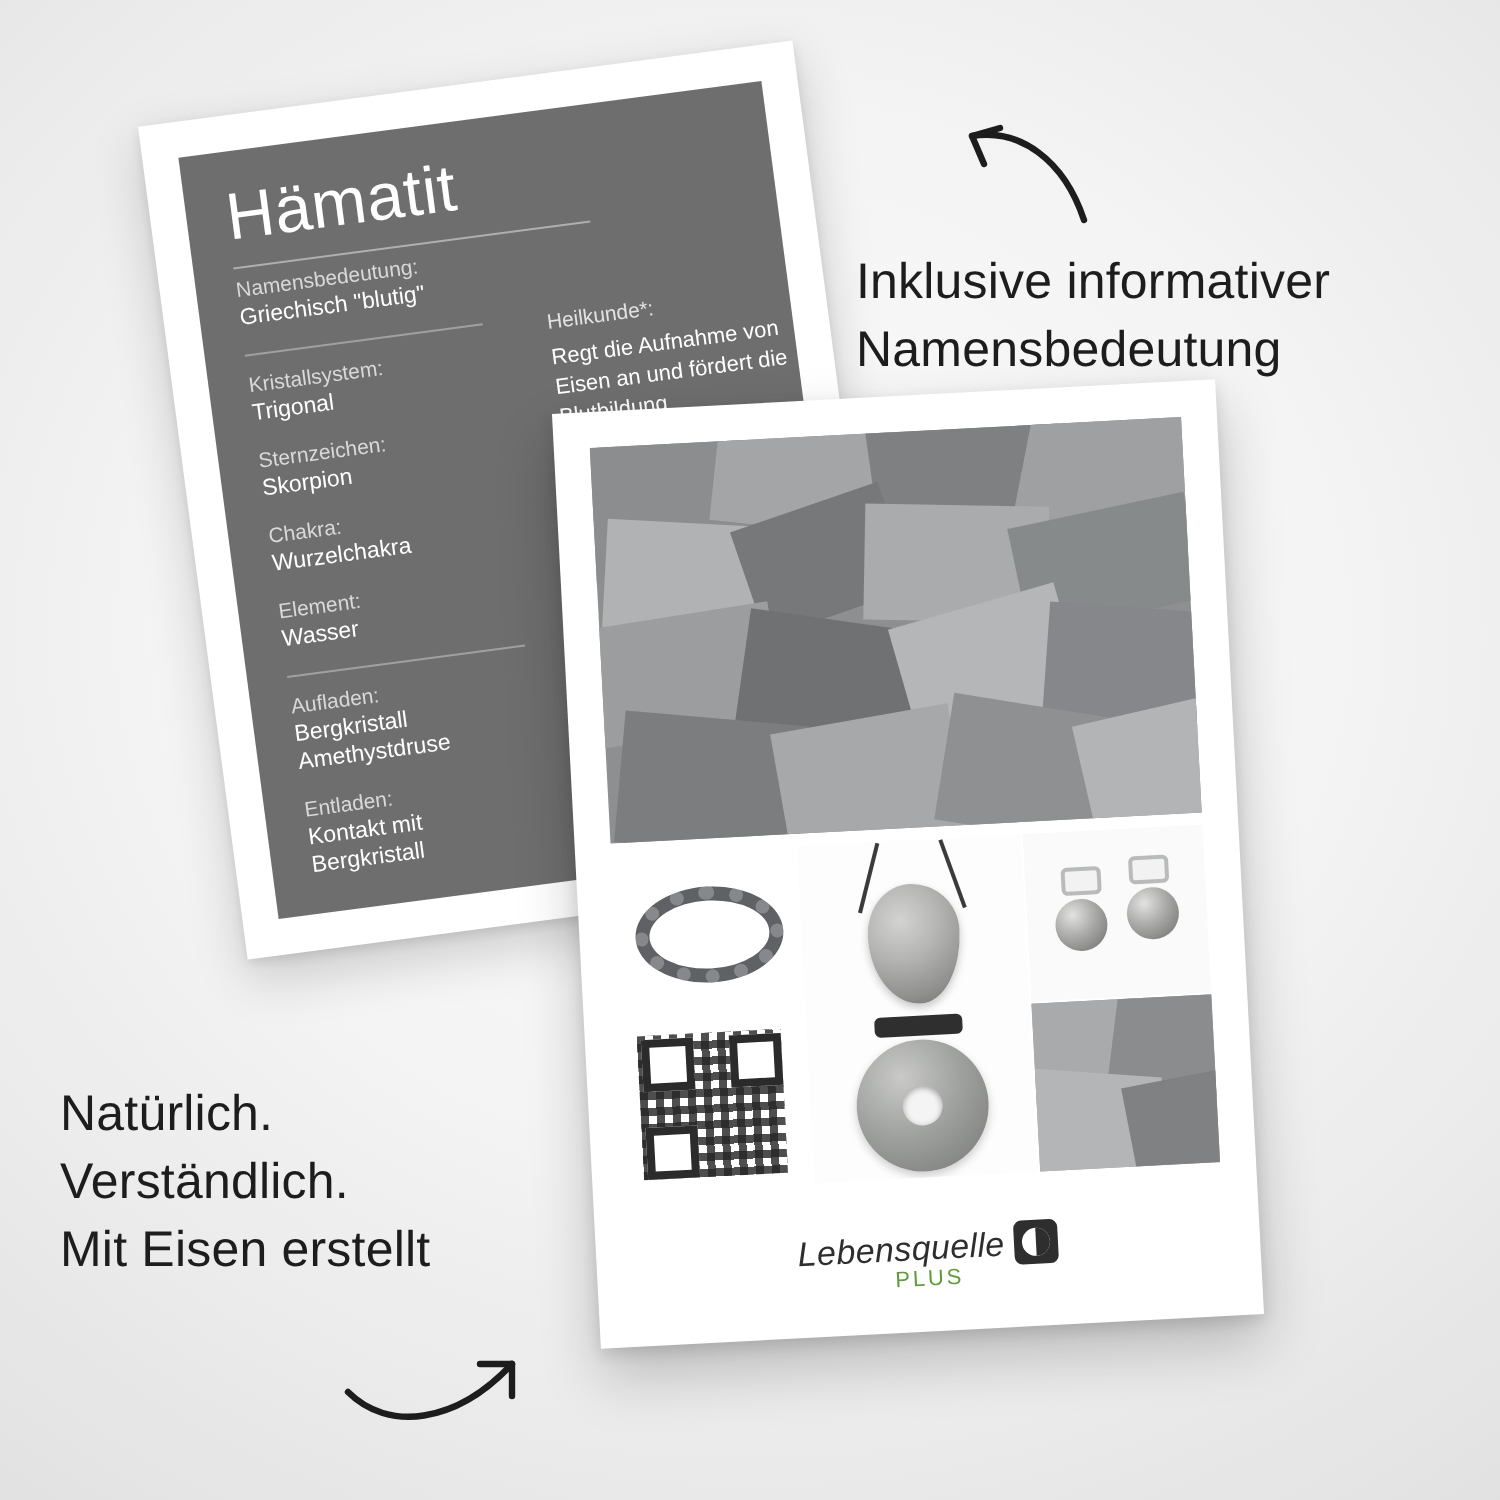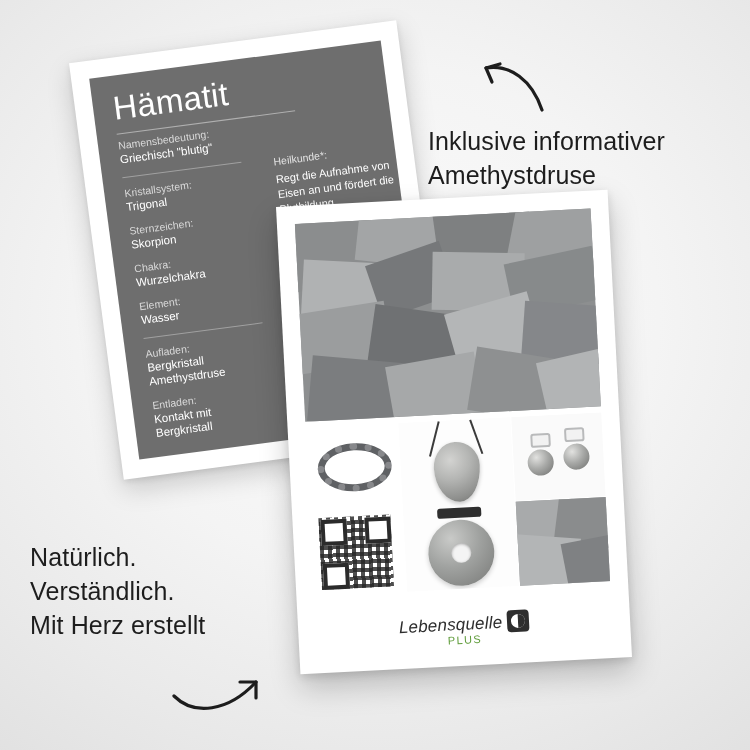--- a/index.html
+++ b/index.html
@@ -445,24 +445,24 @@
       </div>
     </div>
 
     <div id="brand">
       <span id="brand-name">Lebensquelle</span><span id="brand-mark"></span>
       <span id="brand-sub">PLUS</span>
     </div>
   </div>
 
   <div class="headline" id="headline-right">Inklusive informativer
-Amethystdruse</div>
+Namensbedeutung</div>
   <div class="headline" id="headline-left">Natürlich.
 Verständlich.
-Mit Herz erstellt</div>
+Mit Eisen erstellt</div>
 
   <svg class="arrow" id="arrow-top" style="left:466px;top:58px;" width="80" height="56" viewBox="0 0 80 56">
     <path d="M76 52 C66 22, 44 6, 20 10" fill="none" stroke="#1d1d1d" stroke-width="3.2" stroke-linecap="round"></path>
     <path d="M20 10 L34 6 M20 10 L26 24" fill="none" stroke="#1d1d1d" stroke-width="3.2" stroke-linecap="round"></path>
   </svg>
 
   <svg class="arrow" id="arrow-bottom" style="left:168px;top:660px;" width="110" height="60" viewBox="0 0 110 60">
     <path d="M6 36 C26 56, 60 52, 88 22" fill="none" stroke="#1d1d1d" stroke-width="3.2" stroke-linecap="round"></path>
     <path d="M88 22 L72 22 M88 22 L88 38" fill="none" stroke="#1d1d1d" stroke-width="3.2" stroke-linecap="round"></path>
   </svg>

